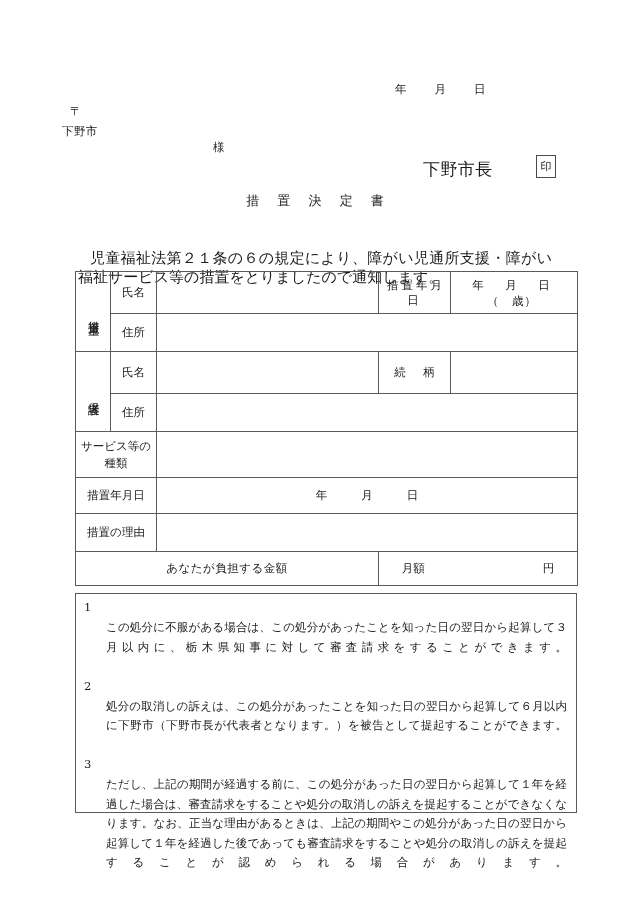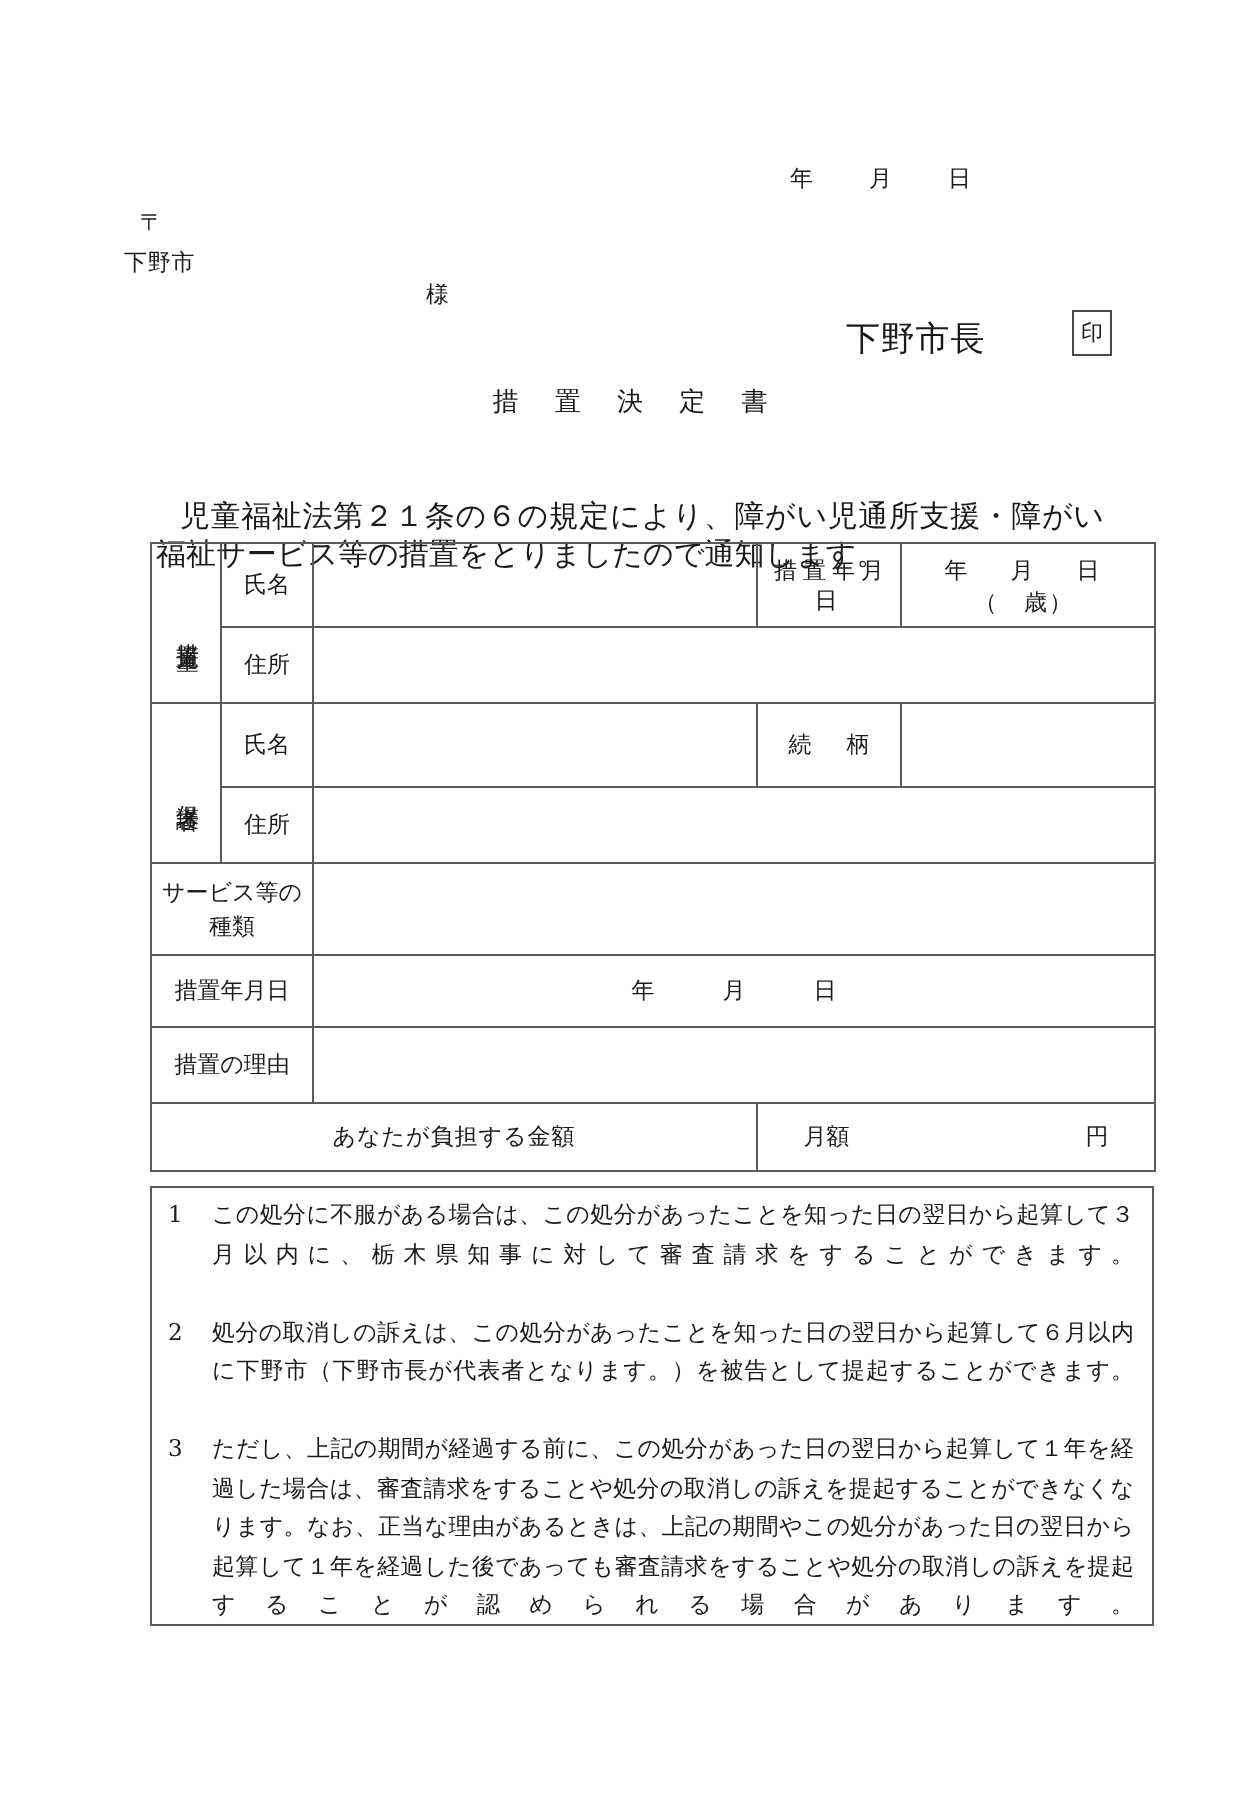--- a/index.html
+++ b/index.html
@@ -204,20 +204,21 @@
   }
   .n-num {
     width: 22px;
     flex: 0 0 22px;
     text-align: left;
   }
   .n-body {
     flex: 1 1 auto;
     text-align: justify;
     text-justify: inter-character;
+    margin-top: 20px;
   }
   .n-body::after {
     content: "";
     display: inline-block;
     width: 100%;
   }
 </style>
 </head>
 <body>
 

